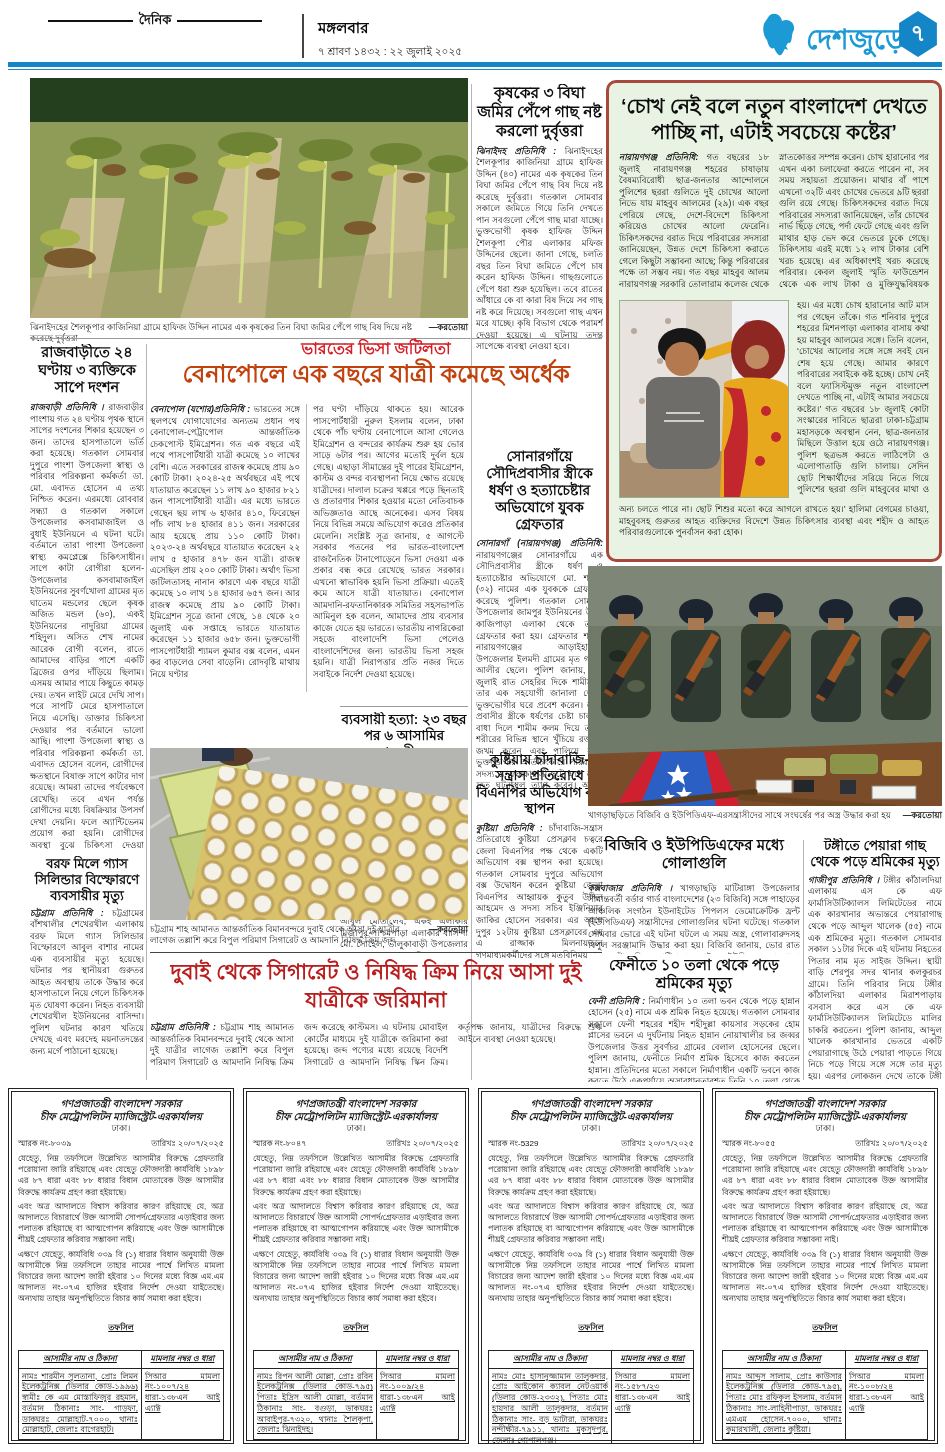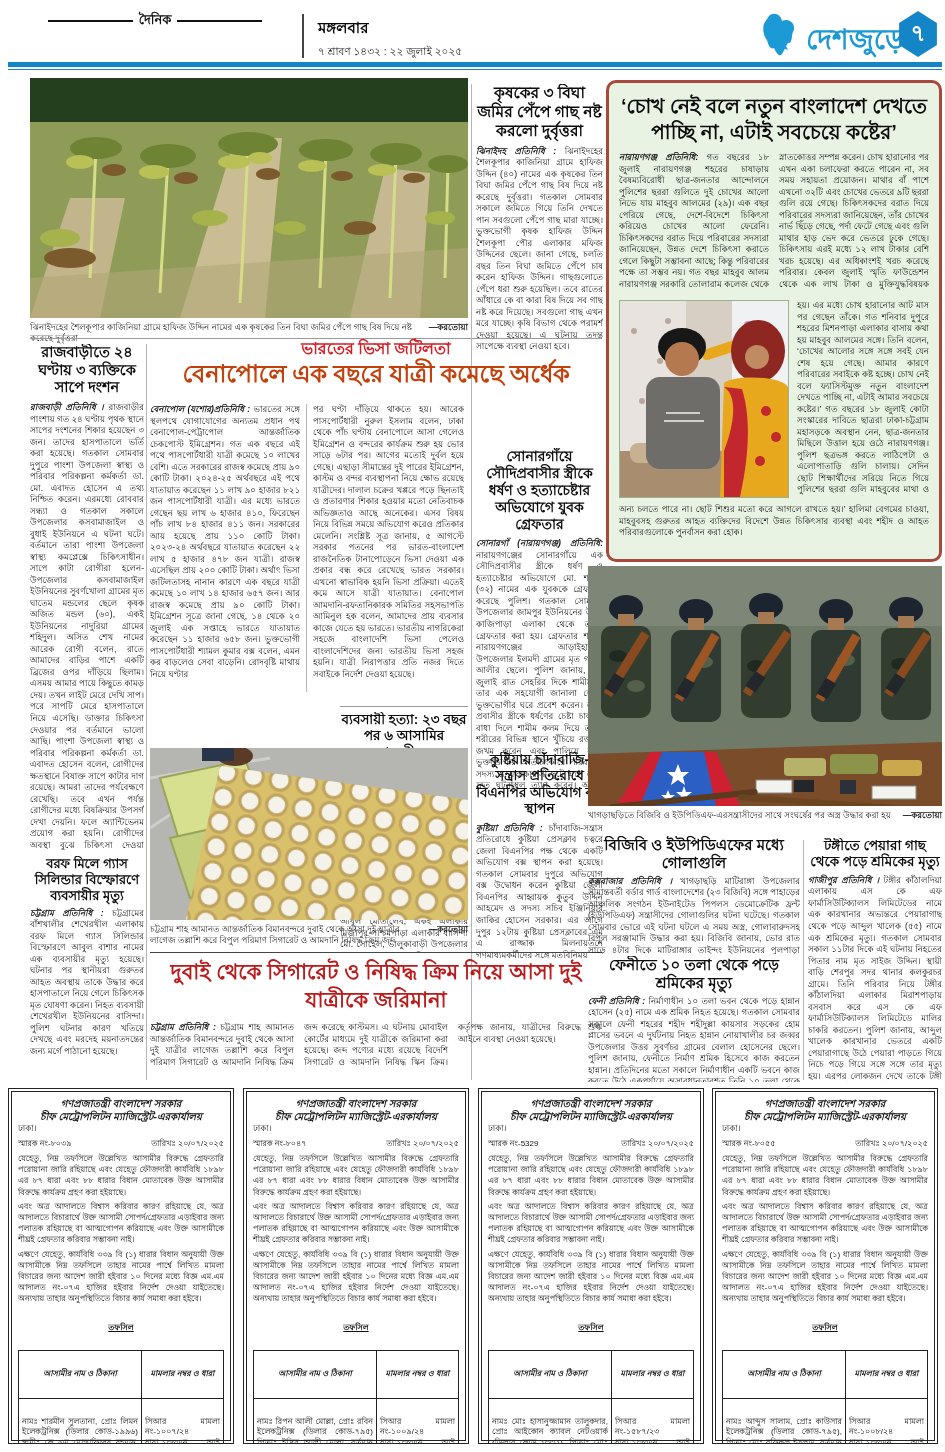--- a/index.html
+++ b/index.html
@@ -39,26 +39,26 @@
   .kicker{position:absolute;left:150px;top:336px;width:452px;text-align:center;color:#d41f26;font-weight:bold;font-size:16px;}
   .red-head{position:absolute;left:150px;top:355px;width:452px;text-align:center;color:#c2410c;
             font-weight:bold;font-size:24px;white-space:nowrap;letter-spacing:-0.3px;}
   .dubai-head{position:absolute;left:150px;top:958px;width:452px;text-align:center;font-weight:bold;
               font-size:21px;line-height:1.35;color:#b91c1c;}
   .cols3{column-count:3;column-gap:10px;}
   
   .notice{position:absolute;top:1088px;width:226px;height:356px;border:1px solid #222;outline:1px solid #222;outline-offset:-4px;
           box-sizing:border-box;padding:8px 9px;font-size:8px;line-height:1.4;text-align:justify;overflow:hidden;background:#fff;}
   .notice .t1{font-size:10px;font-weight:bold;font-style:italic;text-align:center;line-height:1.3;}
-  .notice .t3{font-size:8.5px;text-align:left;margin-bottom:3px;}
+  .notice .t3{font-size:8.5px;text-align:center;margin-bottom:3px;}
   .memo-row{display:flex;justify-content:space-between;margin:2px 0 4px 0;}
   .notice p{margin:3px 0;}
   .sched{text-align:center;font-weight:bold;text-decoration:underline;margin:17px 0;}
   .notice table{width:100%;border-collapse:collapse;}
-  .notice td,.notice th{border:1px solid #222;padding:18px 3px;vertical-align:top;font-size:8px;line-height:1.35;}
+  .notice td,.notice th{border:1px solid #222;padding:3px 3px;vertical-align:top;font-size:8px;line-height:1.35;text-decoration:underline;}
   .notice th{font-style:italic;text-align:center;}
   .nfoot{display:flex;justify-content:space-between;align-items:flex-end;margin-top:5px;}
   .nfoot .sig{text-align:center;line-height:1.35;}
 </style>
 </head>
 <body>
 
 <div id="page">
 
   <div class="logo">
@@ -356,21 +356,21 @@
     <g transform="rotate(4 220 236)">
         <rect x="150" y="233" width="160" height="6" rx="3" fill="#6b451f"></rect>
       </g>
   </svg>
   <div class="cap abs" style="left:588px;top:810px;width:354px;">
     <span>খাগড়াছড়িতে বিজিবি ও ইউপিডিএফ-এরসন্ত্রাসীদের সাথে সংঘর্ষের পর অস্ত্র উদ্ধার করা হয়</span>
     <span class="credit">—করতোয়া</span>
   </div>
 
   <div class="blk" style="left:588px;top:836px;width:212px;height:118px;">
-    <div class="hl" style="font-size:15px;margin-bottom:3px;">বিজিবি ও ইউপিডিএফের মধ্যে গোলাগুলি</div>
+    <div class="hl" style="font-size:15px;margin-bottom:10px;">বিজিবি ও ইউপিডিএফের মধ্যে গোলাগুলি</div>
     <div class="bd"><b class="byline">কক্সবাজার প্রতিনিধি ।</b>
       <span>খাগড়াছড়ি মাটিরাঙ্গা উপজেলার সীমান্তবর্তী বর্ডার গার্ড বাংলাদেশের (২৩ বিজিবি) সঙ্গে পাহাড়ের আঞ্চলিক সংগঠন ইউনাইটেড পিপলস ডেমোক্রেটিক ফ্রন্ট (ইউপিডিএফ) সন্ত্রাসীদের গোলাগুলির ঘটনা ঘটেছে। গতকাল সোমবার ভোরে এই ঘটনা ঘটলে এ সময় অস্ত্র, গোলাবারুদসহ বিপুল সরঞ্জামাদি উদ্ধার করা হয়। বিজিবি জানায়, ভোর রাত সাড়ে ৪টার দিকে মাটিরাঙ্গার তাইন্দং ইউনিয়নের পুলপাড়া এলাকার গভীর জঙ্গলে বিজিবির টহলদলের ওপর গুলি চালায় অস্ত্রধারী সন্ত্রাসীরা। বিজিবিও পাল্টা গুলি চালালে সন্ত্রাসীরা অস্ত্র ফেলে পালিয়ে যায়। তখন তল্লাশি চালিয়ে ২টি রাইফেল, ১টি পিস্তল, ১টি শটগান ও ১৬ রাউন্ড গুলিসহ বিপুল সরঞ্জামাদি উদ্ধার করা হয়। সন্ত্রাসীরা পাহাড়ের আঞ্চলিক সংগঠন ইউপিডিএফ (মূল) দলের সদস্য। সন্ত্রাসীদের ধরতে অভিযান অব্যাহত থাকবে বলে জানান তিনি।</span></div>
   </div>
 
   <div class="blk" style="left:588px;top:956px;width:212px;height:126px;">
     <div class="hl" style="font-size:15px;margin-bottom:3px;">ফেনীতে ১০ তলা থেকে পড়ে শ্রমিকের মৃত্যু</div>
     <div class="bd"><b class="byline">ফেনী প্রতিনিধি :</b>
       <span>নির্মাণাধীন ১০ তলা ভবন থেকে পড়ে হান্নান হোসেন (২৫) নামে এক শ্রমিক নিহত হয়েছে। গতকাল সোমবার সকালে ফেনী শহরের শহীদ শহীদুল্লা কায়সার সড়কের হোম প্লাসের ভবনে এ দুর্ঘটনায় নিহত হান্নান নোয়াখালীর চর জব্বর উপজেলার উত্তর সুবর্ণচর গ্রামের বেলাল হোসেনের ছেলে। পুলিশ জানায়, ফেনীতে নির্মাণ শ্রমিক হিসেবে কাজ করতেন হান্নান। প্রতিদিনের মতো সকালে নির্মাণাধীন একটি ভবনে কাজ করতে উঠে একপর্যায়ে অসাবধানতাবশত তিনি ১০ তলা থেকে নিচে পড়ে যান। এতে ঘটনাস্থলেই মৃত্যু হয় তার। এ বিষয়ে ফেনী মডেল থানার ভারপ্রাপ্ত কর্মকর্তা (ওসি) মোহাম্মদ সামসুজ্জামান বলেন, নিহতের মরদেহ ফেনী জেনারেল হাসপাতালের মর্গে রাখা হয়েছে। তার স্বজনদের খবর দেওয়া হয়েছে।</span></div>
   </div>
   <div class="vline" style="left:803px;top:840px;height:240px;"></div>

